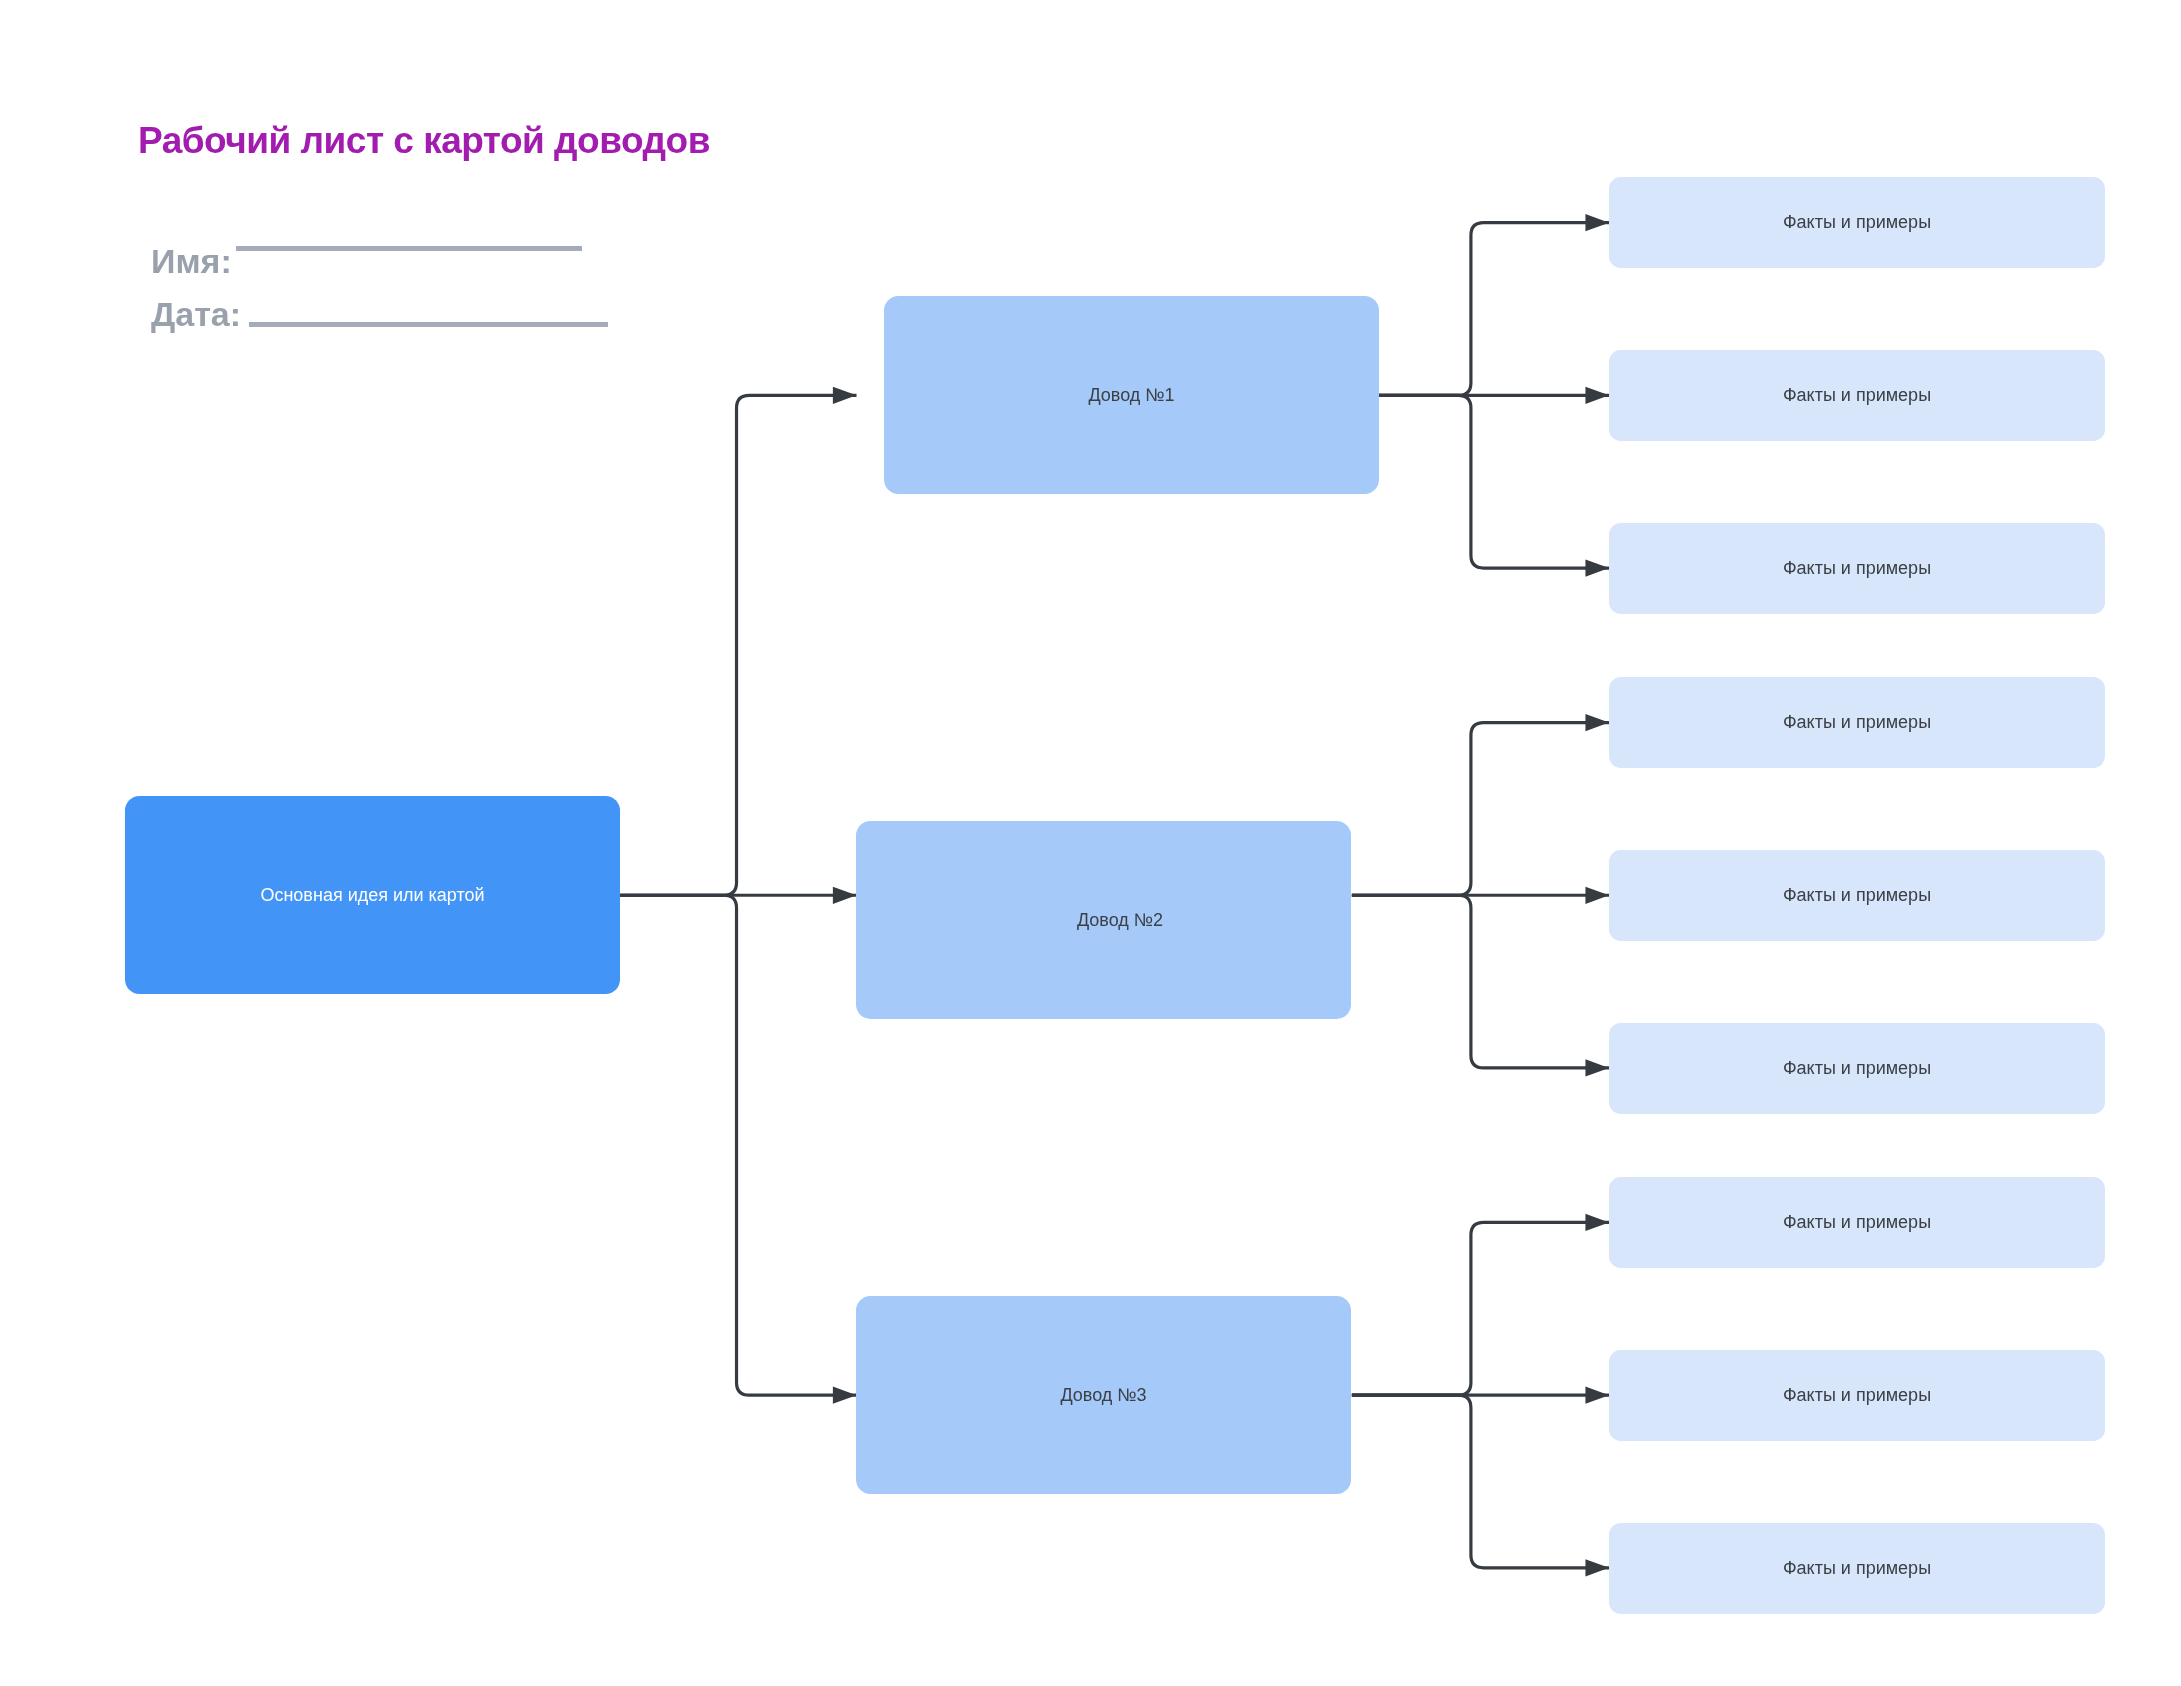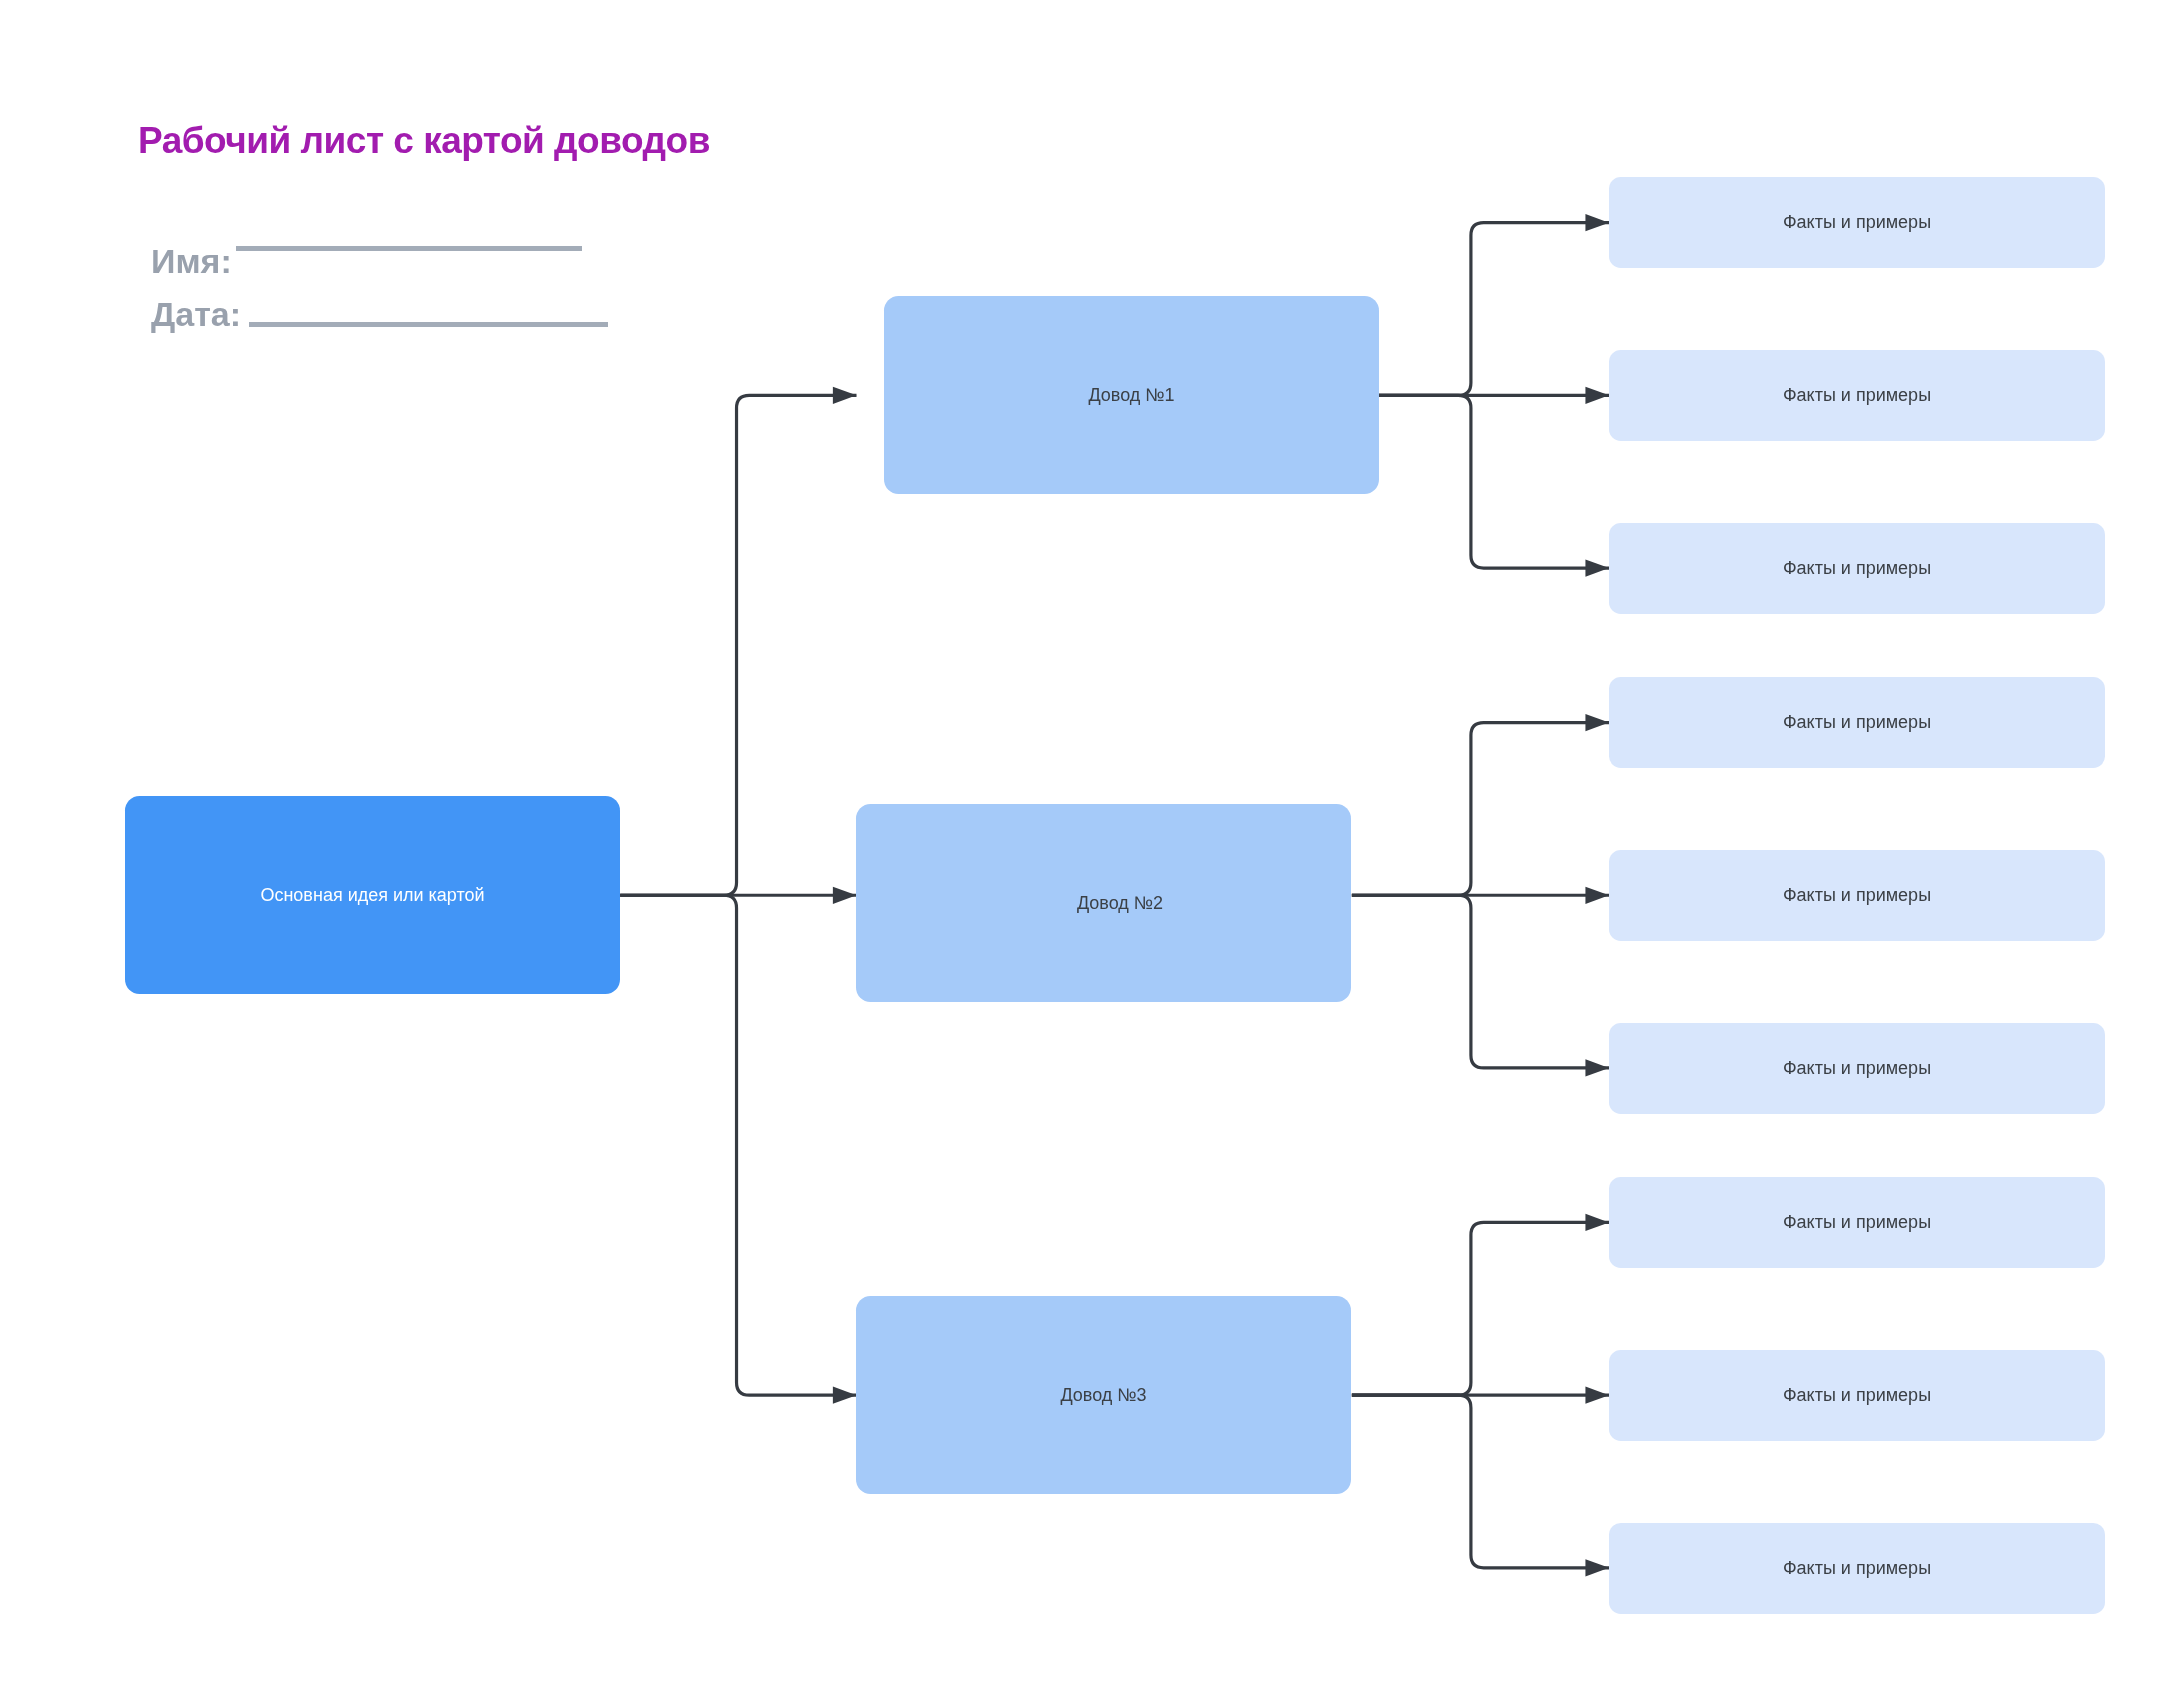--- a/index.html
+++ b/index.html
@@ -78,21 +78,21 @@
     color: #ffffff;
   }
   .node-arg {
     left: 856px;
     width: 495px;
     height: 198px;
     border-radius: 14.5px;
     background: #A5CAF9;
   }
   .arg-1 { top: 296px; margin-left: 28px; }
-  .arg-2 { top: 804px; padding-left: 33px; }
+  .arg-2 { top: 821px; padding-left: 33px; }
   .arg-3 { top: 1296px; }
 
   .node-fact {
     left: 1609px;
     width: 496px;
     height: 91px;
     border-radius: 11.8px;
     background: #D8E6FC;
   }
   .fact-r1 { top: 177px; }

